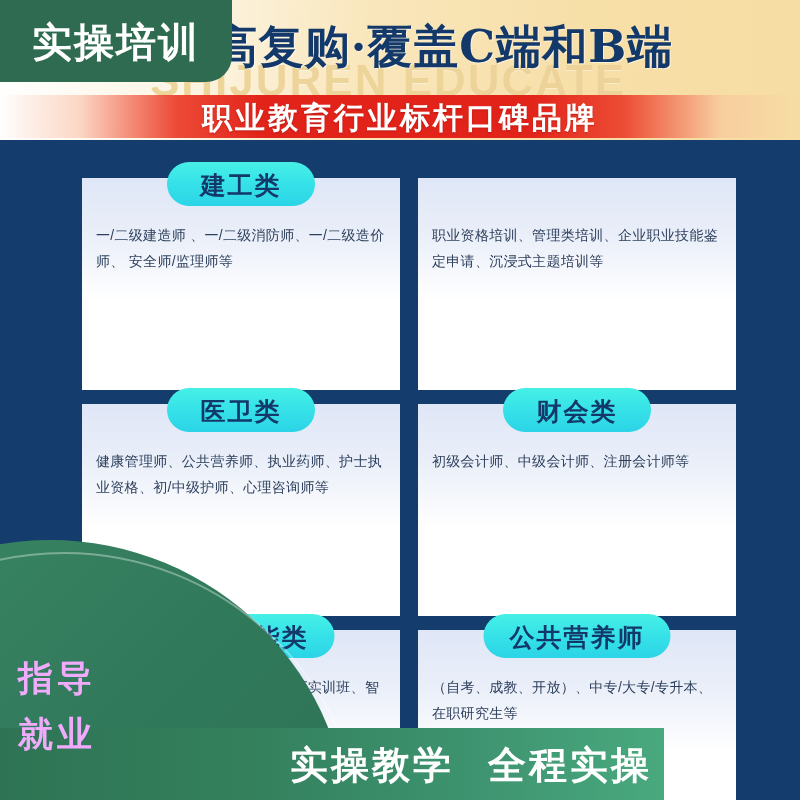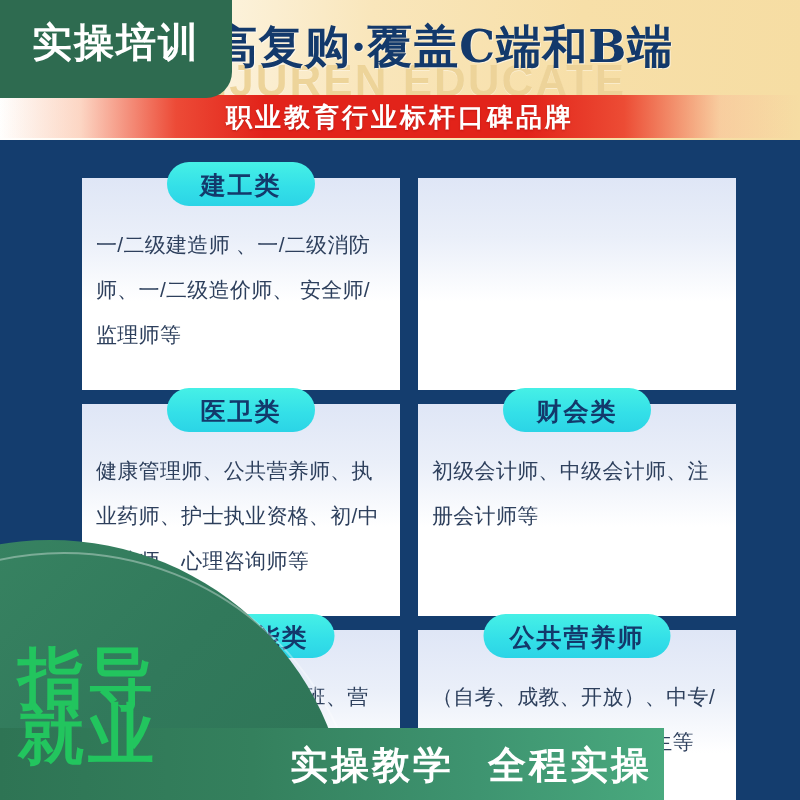--- a/index.html
+++ b/index.html
@@ -28,21 +28,21 @@
     text-shadow:0 1px 0 rgba(255,255,255,.4);
   }
   .header-headline{
     position:absolute;left:150px;top:12px;width:650px;height:70px;
     font-size:45px;font-weight:bold;line-height:70px;
     color:#13396b;letter-spacing:1px;white-space:nowrap;
     font-family:"DejaVu Serif","Liberation Serif",serif;
     text-shadow:1px 1px 0 rgba(255,255,255,.55);
   }
   .brand-badge{
-    position:absolute;left:0;top:0;width:232px;height:98px;
+    position:absolute;left:0;top:0;width:232px;height:82px;
     background:#2e6b50;
     border-bottom-right-radius:26px;
     z-index:6;
   }
   .brand-badge span{
     display:block;width:100%;height:82px;line-height:84px;text-align:center;
     color:#ffffff;font-size:40px;font-weight:bold;letter-spacing:2px;
     font-family:"Liberation Sans",sans-serif;
   }
   .red-banner{
@@ -53,21 +53,21 @@
        rgba(235,60,40,.92) 22%,
        #e2231a 33%,
        #e2231a 66%,
        rgba(235,60,40,.9) 78%,
        rgba(250,180,150,.4) 90%,
        rgba(255,255,255,0) 100%);
     z-index:4;
   }
   .red-banner span{
     display:block;text-align:center;line-height:45px;
-    color:#ffffff;font-size:26px;font-weight:bold;letter-spacing:3px;
+    color:#ffffff;font-size:30px;font-weight:bold;letter-spacing:3px;
     font-family:"Liberation Sans",sans-serif;
     text-shadow:0 1px 2px rgba(120,0,0,.35);
   }
 
   
   .grid{
     position:absolute;left:0;top:140px;width:800px;height:660px;
     padding:22px 120px 0 82px;
     box-sizing:border-box;
     display:grid;
@@ -86,42 +86,42 @@
   .card-pill{
     position:absolute;left:50%;top:-16px;transform:translateX(-50%);
     min-width:148px;height:44px;line-height:46px;
     padding:0 26px;box-sizing:border-box;
     background:linear-gradient(180deg,#46f0e6 0%,#34e0e8 55%,#2bd4e6 100%);
     border-radius:24px;white-space:nowrap;text-align:center;
     color:#13396b;font-size:25px;font-weight:bold;letter-spacing:2px;
     font-family:"Liberation Sans",sans-serif;
   }
   .card-body{
-    font-size:21px;line-height:45px;color:#2d3f5c;
+    font-size:14px;line-height:26px;color:#2d3f5c;
     font-family:"Liberation Sans",sans-serif;
     letter-spacing:.3px;
   }
 
   
   .green-blob{
     position:absolute;left:-250px;top:540px;
     width:600px;height:600px;border-radius:50%;
     background:linear-gradient(135deg,#3c8a66 0%,#31795b 45%,#2b7052 100%);
     z-index:7;
   }
   .green-blob-ring{
     position:absolute;left:-238px;top:552px;
     width:600px;height:600px;border-radius:50%;
     border:2px solid rgba(255,255,255,.35);
     z-index:8;
   }
   .green-words{
     position:absolute;left:18px;top:650px;width:230px;
-    z-index:10;color:#22c55e;font-weight:bold;
-    font-size:66px;line-height:56px;letter-spacing:4px;
+    z-index:10;color:#f0abfc;font-weight:bold;
+    font-size:35px;line-height:56px;letter-spacing:4px;
     font-family:"Liberation Sans",sans-serif;
   }
   .green-words .l2{display:block;}
   .bottom-bar{
     position:absolute;left:0;top:728px;width:664px;height:72px;
     background:linear-gradient(90deg,#2e7454 0%,#34805d 38%,#3e9470 72%,#49a97e 100%);
     z-index:9;
   }
   .bottom-bar span{
     display:block;padding-left:290px;line-height:74px;
@@ -150,20 +150,21 @@
   </div>
 
   <div class="grid">
 
     <div class="card">
       <div class="card-pill">建工类</div>
       <div class="card-body">一/二级建造师 、一/二级消防师、一/二级造价师、 安全师/监理师等</div>
     </div>
 
     <div class="card">
+      <div class="card-body">职业资格培训、管理类培训、企业职业技能鉴定申请、沉浸式主题培训等</div>
     </div>
 
     <div class="card">
       <div class="card-pill">医卫类</div>
       <div class="card-body">健康管理师、公共营养师、执业药师、护士执业资格、初/中级护师、心理咨询师等</div>
     </div>
 
     <div class="card">
       <div class="card-pill">财会类</div>
       <div class="card-body">初级会计师、中级会计师、注册会计师等</div>

